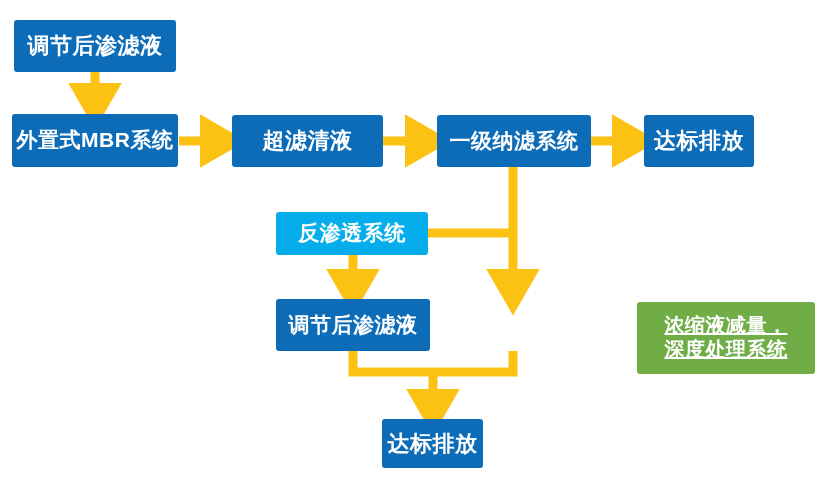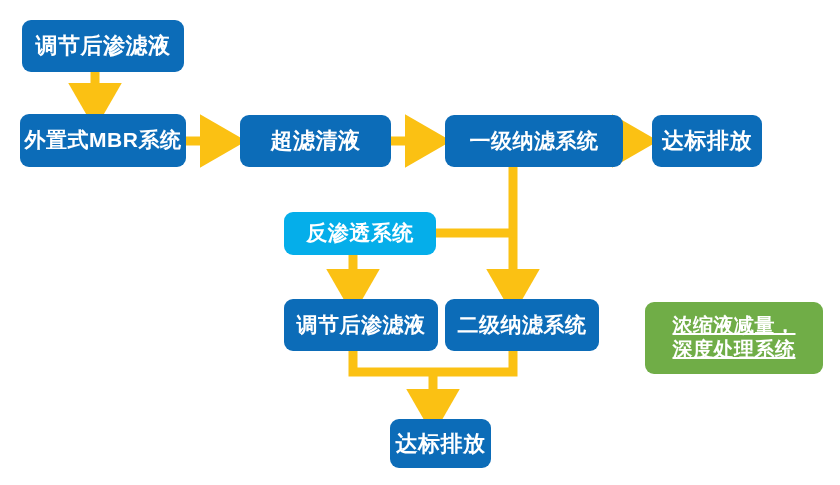--- a/index.html
+++ b/index.html
@@ -26,28 +26,27 @@
     height: 485px;
     pointer-events: none;
   }
   .node {
     position: absolute;
     display: flex;
     align-items: center;
     justify-content: center;
     text-align: center;
     box-sizing: border-box;
-    border-radius: 9px;
+    border-radius: 3px;
     color: #ffffff;
     font-weight: bold;
     letter-spacing: 0.5px;
     line-height: 1.18;
     z-index: 2;
     padding: 12px 4px;
-    margin-left: 8px;
   }
   .node-blue      { background: #0C6CB8; }
   .node-lightblue { background: #05AEEA; }
   .node-green     { background: #70AD47; }
   .node-label {
     display: block;
     white-space: pre-line;
   }
   .fs-22 { font-size: 22px; }
   .fs-21 { font-size: 21px; }
@@ -104,39 +103,36 @@
   </div>
 
   <div class="node node-blue fs-22" style="left:232px; top:115px; width:151px; height:52px;">
     <span class="node-label">超滤清液</span>
   </div>
 
   <div class="node node-blue fs-21" style="left:12px; top:114px; width:166px; height:53px;">
     <span class="node-label">外置式MBR系统</span>
   </div>
 
-  <div class="node node-blue fs-21" style="left:437px; top:115px; width:178px; height:52px;">
+  <div class="node node-blue fs-21" style="left:437px; top:115px; width:154px; height:52px;">
     <span class="node-label">一级纳滤系统</span>
   </div>
 
   <div class="node node-blue fs-22" style="left:644px; top:115px; width:110px; height:52px;">
     <span class="node-label">达标排放</span>
   </div>
 
   <div class="node node-lightblue fs-21" style="left:276px; top:212px; width:152px; height:43px;">
     <span class="node-label">反渗透系统</span>
   </div>
 
   <div class="node node-blue fs-21" style="left:276px; top:299px; width:154px; height:52px;">
     <span class="node-label">调节后渗滤液</span>
   </div>
 
-  <div class="node node-blue fs-21" style="left:437px; top:299px; width:154px; height:52px;">
-    <span class="node-label">二级纳滤系统</span>
-  </div>
 
   <div class="node node-blue fs-22" style="left:382px; top:419px; width:101px; height:49px;">
     <span class="node-label">达标排放</span>
   </div>
 
   <div class="node node-green fs-20" style="left:637px; top:302px; width:178px; height:72px;">
     <span class="node-label">浓缩液减量，
 深度处理系统</span>
   </div>
 

